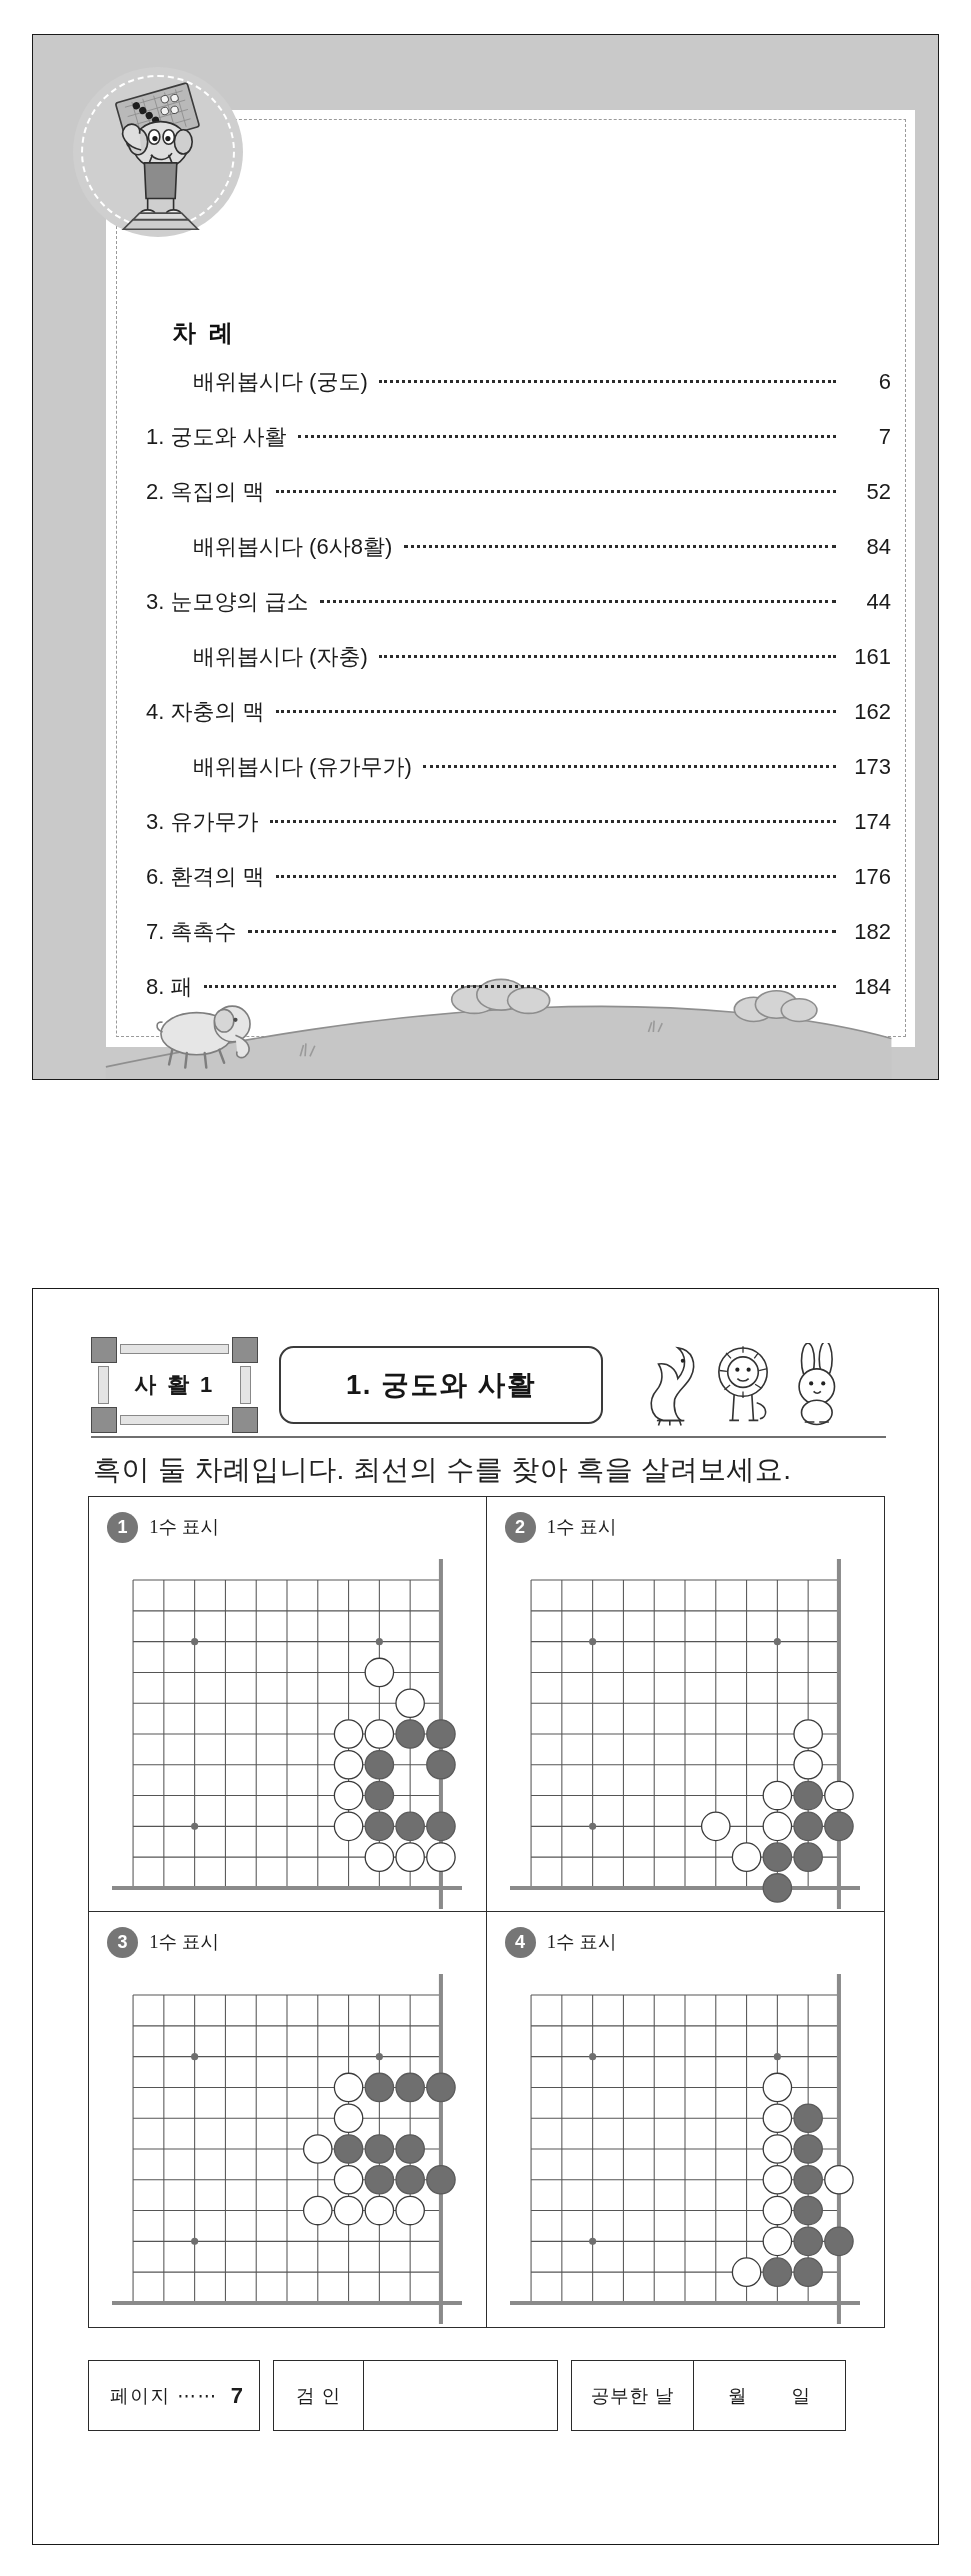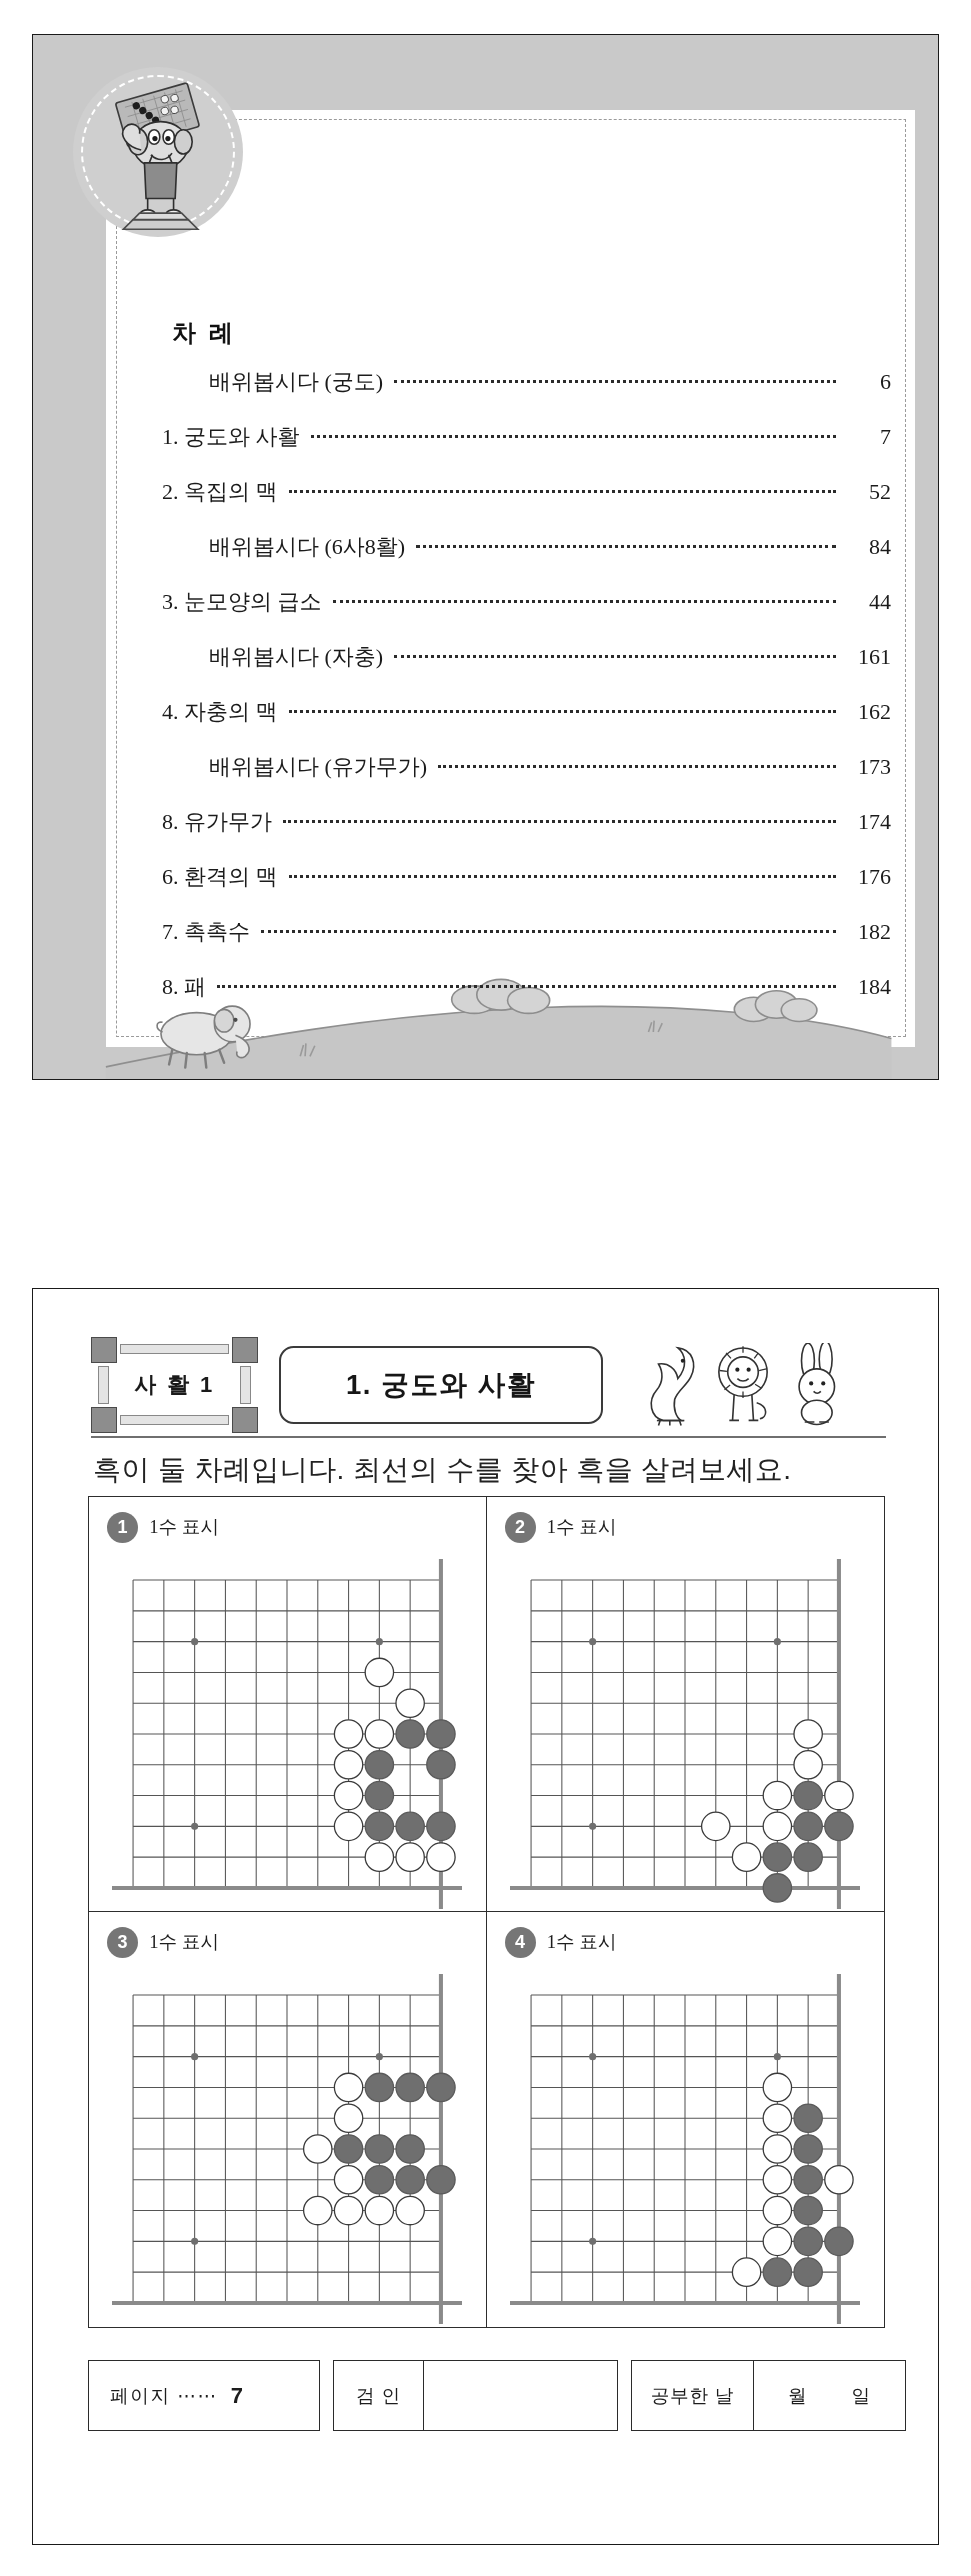--- a/index.html
+++ b/index.html
@@ -71,22 +71,21 @@
     position: absolute;
     left: 113px; top: 332px;
     right: 47px;
   }
   .toc-row {
     display: flex;
     align-items: baseline;
     height: 55px;
     font-size: 22px;
     color: #1b1b1b;
-    font-family: Liberation Serif, serif;
-    margin-left: 16px;
+    font-family: Liberation Sans, sans-serif;
   }
   .toc-row.indent .toc-label { padding-left: 47px; }
   .toc-label { white-space: nowrap; }
   .toc-dots {
     flex: 1 1 auto;
     margin: 0 8px 0 11.3px;
     border-bottom: 3.2px dotted #2b2b2b;
     position: relative;
     top: -5.7px;
     min-width: 24px;
@@ -236,21 +235,21 @@
     background: #fff;
   }
   .fbox .fcell {
     display: flex; align-items: center; justify-content: center;
     font-family: "Liberation Sans", sans-serif;
     font-size: 18.6px; color: #1d1d1d;
     padding: 0 14.6px;
     letter-spacing: 0.8px;
   }
   .fbox .fcell + .fcell { border-left: 1.6px solid #2b2b2b; }
-  .fbox-page { width: 232px; text-align: right; }
+  .fbox-page { width: 172px; text-align: right; }
   .fbox-page .pg-label { letter-spacing: 1.6px; }
   .fbox-page .pg-num {
     font-family: "Liberation Sans", sans-serif;
     font-weight: bold; font-size: 22px;
     padding-left: 13px;
   }
   .fbox-date { width: 275px; }
   .fbox-date .dcell-1 { width: 121px; }
   .fbox-date .dcell-2 { flex: 1; gap: 44px; }
   .fbox-seal { width: 285px; }
@@ -380,21 +379,21 @@
           <span class="toc-label">4. 자충의 맥</span>
           <span class="toc-dots"></span>
           <span class="toc-page-num">162</span>
         </div>
         <div class="toc-row indent">
           <span class="toc-label">배위봅시다 (유가무가)</span>
           <span class="toc-dots"></span>
           <span class="toc-page-num">173</span>
         </div>
         <div class="toc-row">
-          <span class="toc-label">8. 유가무가</span>
+          <span class="toc-label">3. 유가무가</span>
           <span class="toc-dots"></span>
           <span class="toc-page-num">174</span>
         </div>
         <div class="toc-row">
           <span class="toc-label">6. 환격의 맥</span>
           <span class="toc-dots"></span>
           <span class="toc-page-num">176</span>
         </div>
         <div class="toc-row">
           <span class="toc-label">7. 촉촉수</span>

